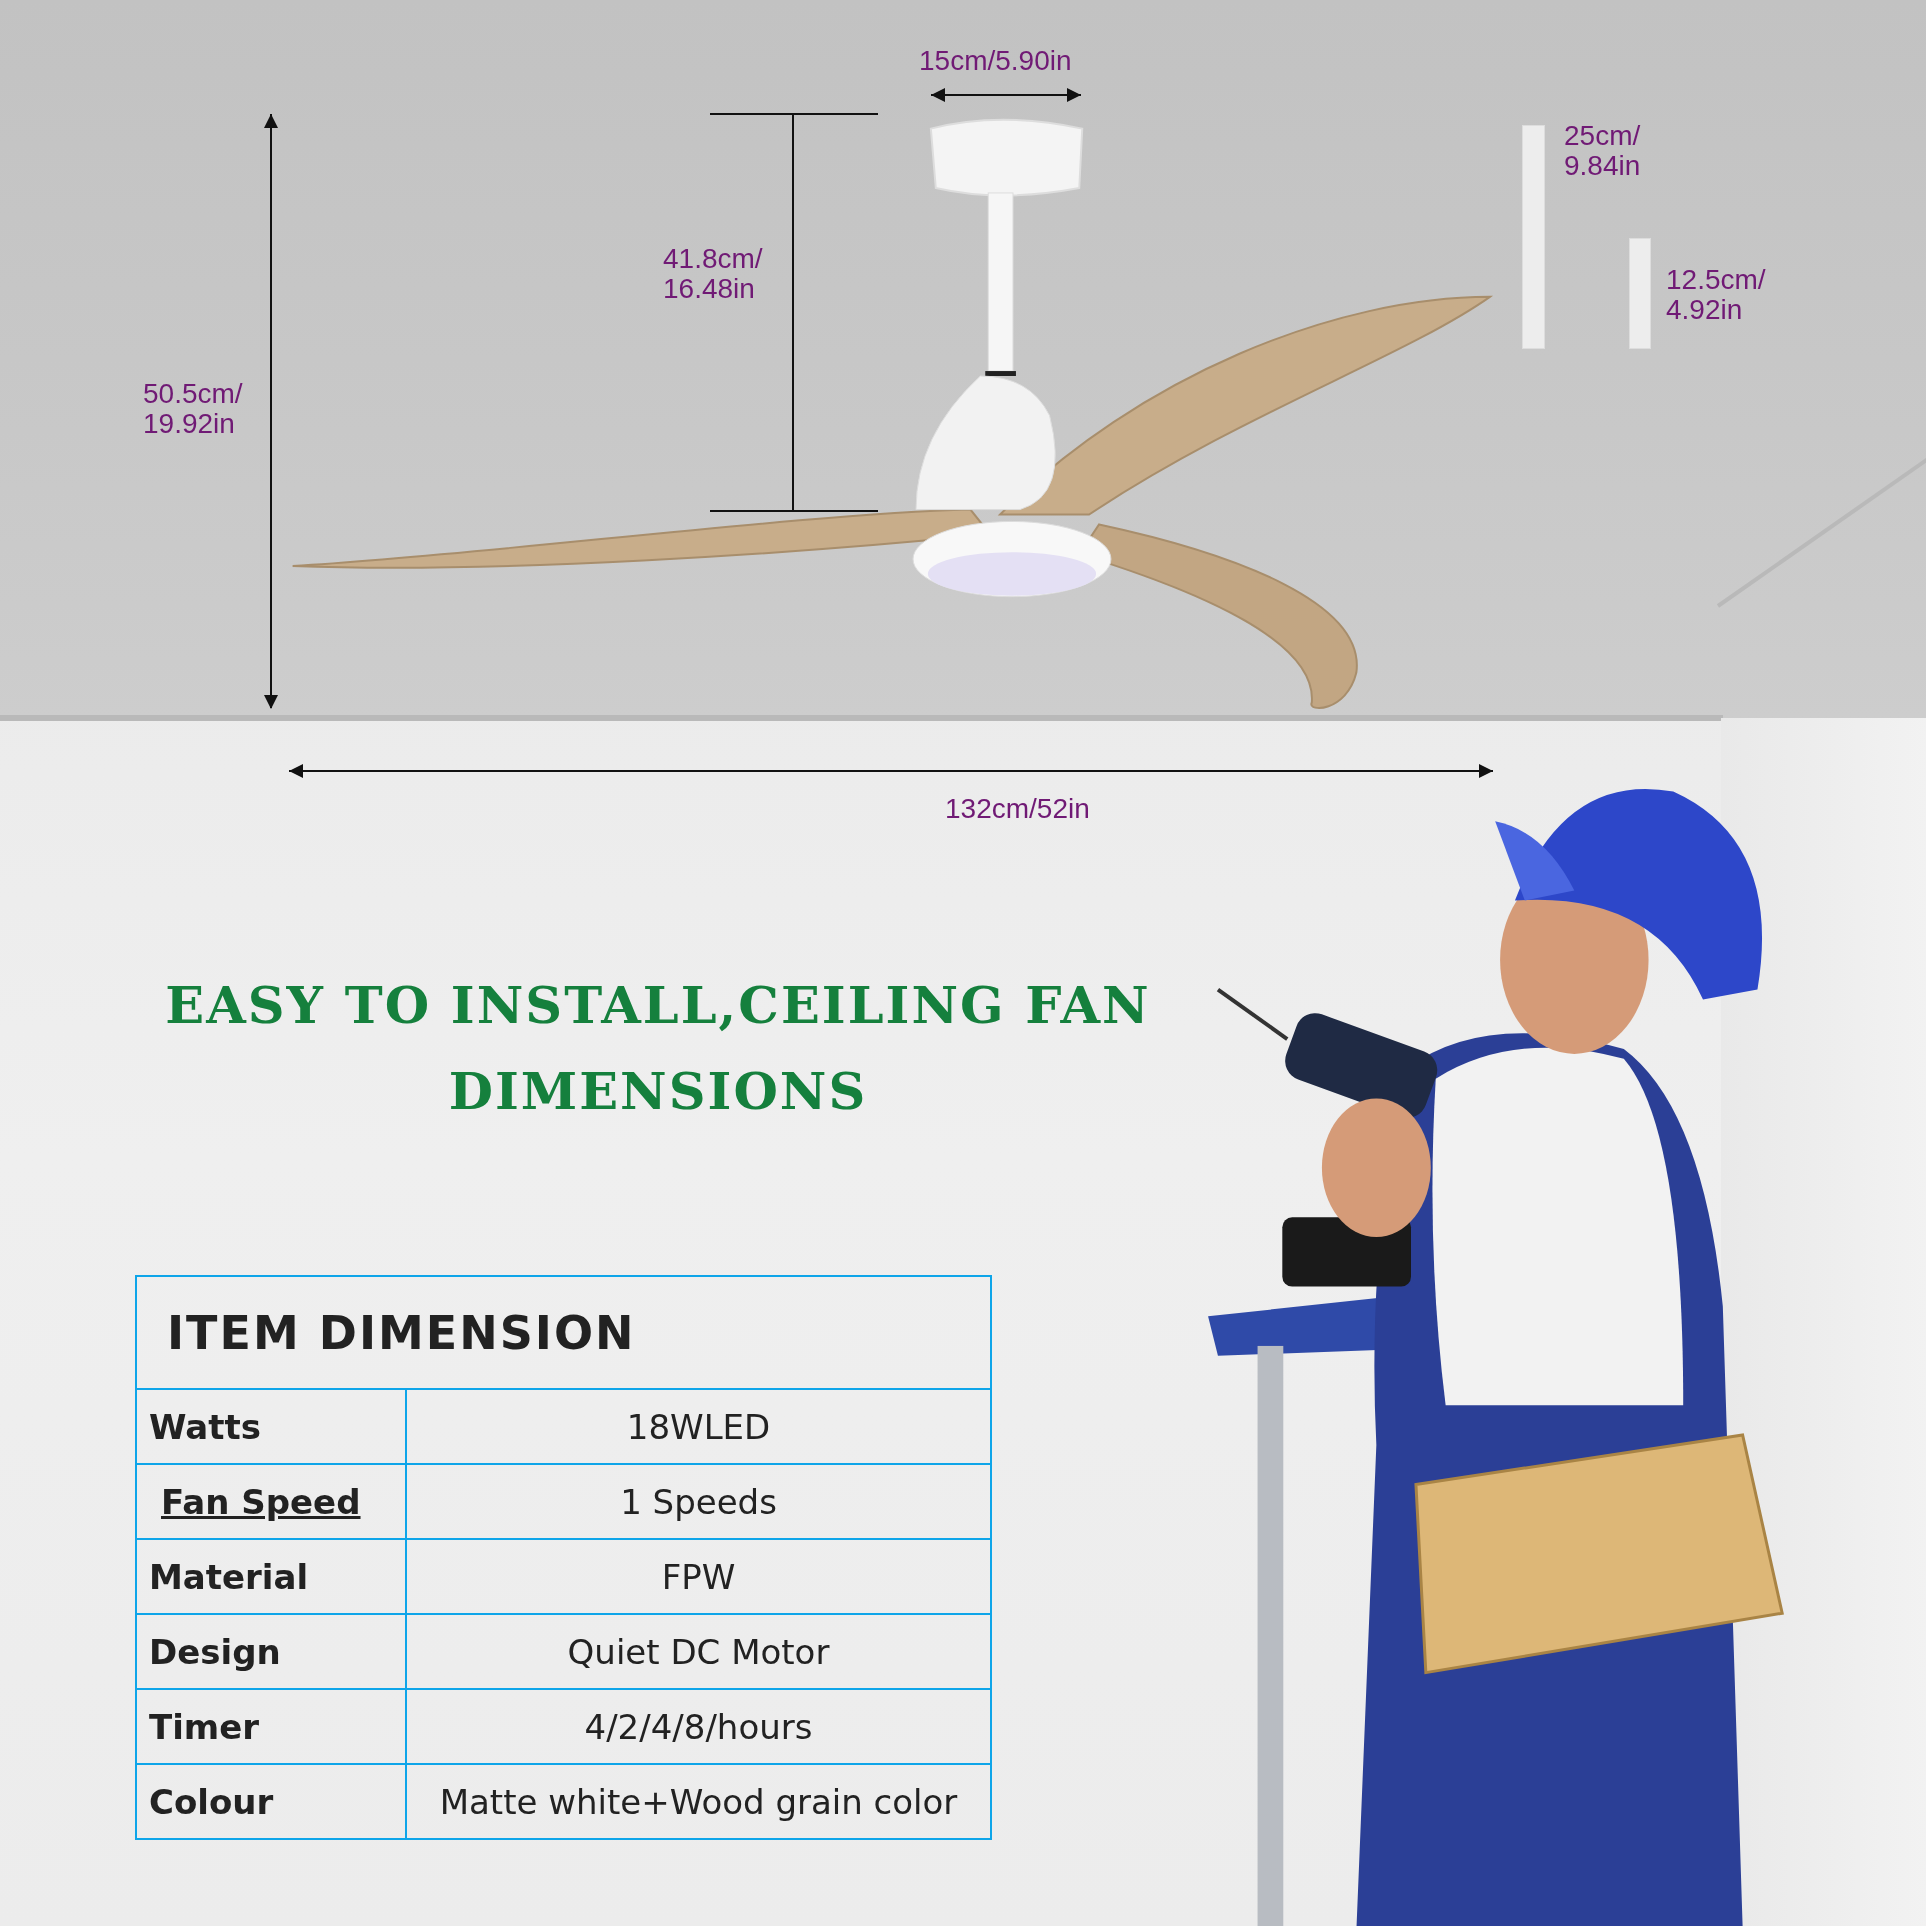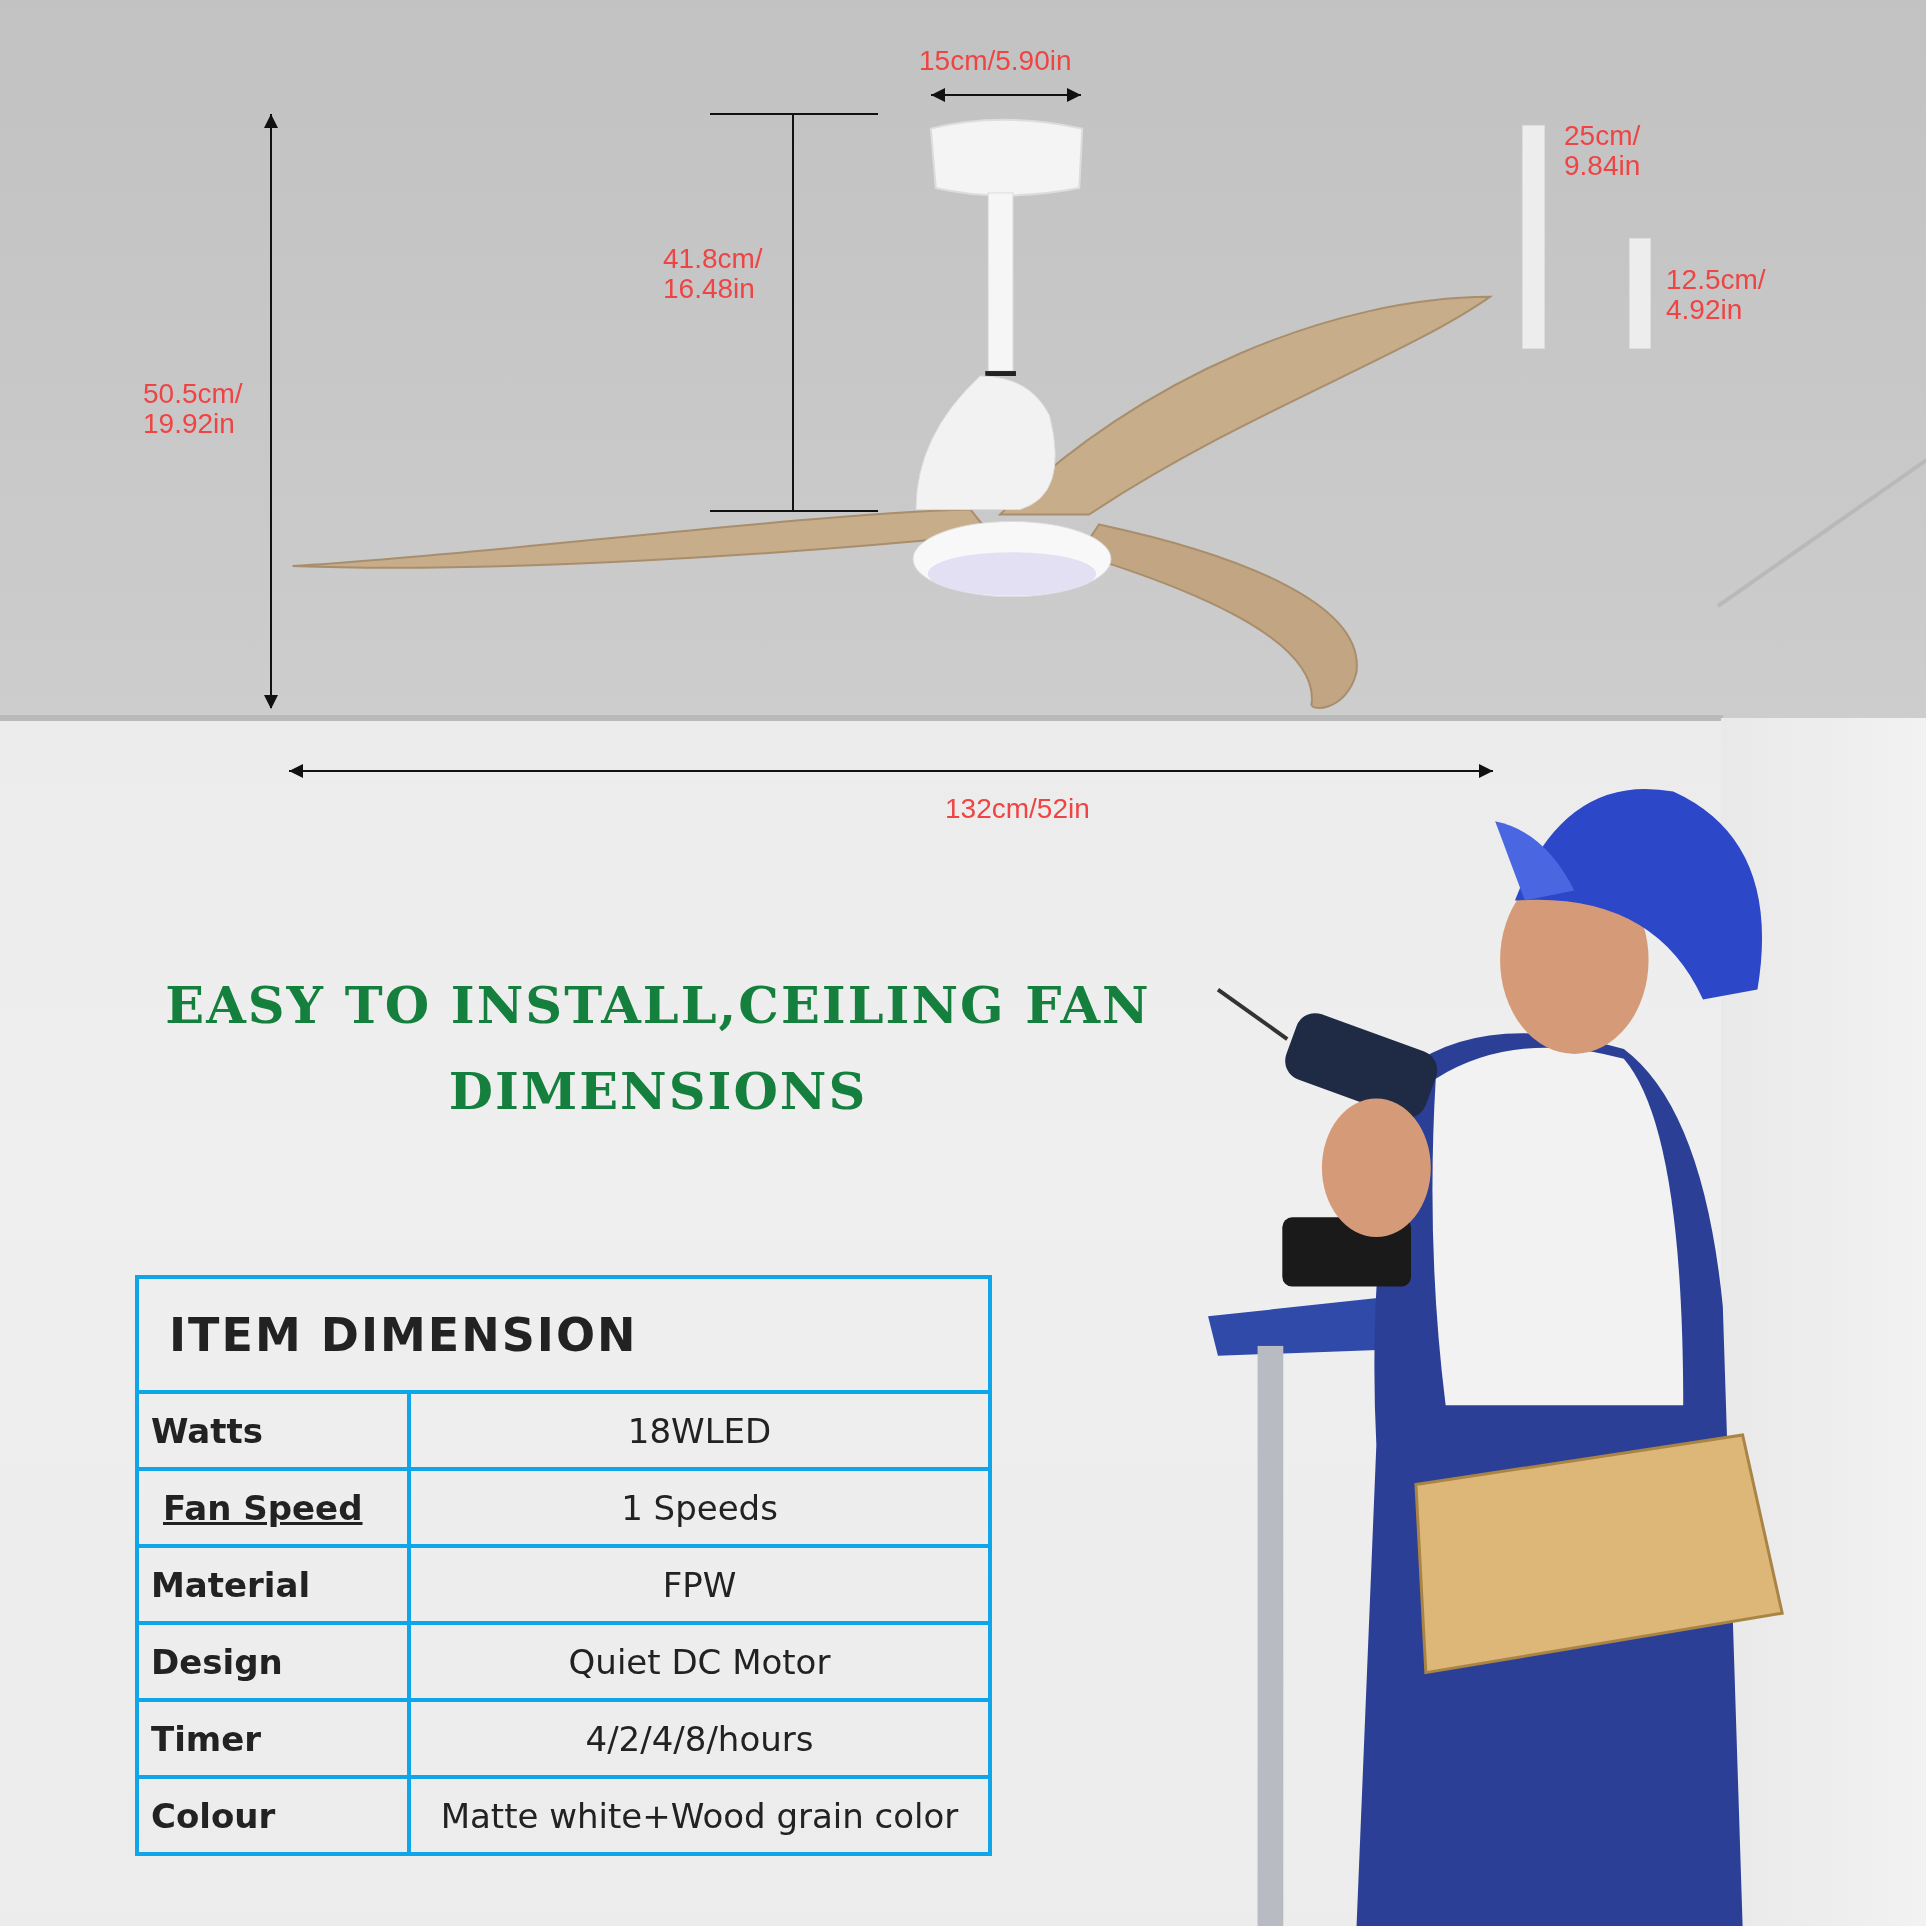--- a/index.html
+++ b/index.html
@@ -4,31 +4,31 @@
   <style>
     html, body { margin:0; padding:0; }
     body { width:1927px; height:1927px; position:relative; overflow:hidden;
       font-family: "Liberation Sans", sans-serif;
       background: linear-gradient(#e6e6e6, #efefef 60%, #ececec); }
     .ceiling { position:absolute; left:0; top:0; width:1927px; height:718px;
       background: linear-gradient(180deg, #c2c2c2 0%, #c8c8c8 60%, #cdcdcd 100%); }
     .ceiling-edge { position:absolute; left:0; top:715px; width:1723px; height:6px; background:#b9b9b9; }
     .wall-diag { position:absolute; left:1718px; top:604px; width:257px; height:4px; background:#b9b9b9; transform:rotate(-35deg); transform-origin:left center; }
     .wall-right { position:absolute; left:1721px; top:718px; width:206px; height:1209px; background:linear-gradient(90deg,#e9e9e9,#f2f2f2); }
-    .dim-text { position:absolute; font-size:28px; color:#ef4444; line-height:30px; white-space:pre; }
+    .dim-text { position:absolute; font-size:28px; color:#701a75; line-height:30px; white-space:pre; }
     .vline { position:absolute; width:2px; background:#111; }
     .hline { position:absolute; height:2px; background:#111; }
     .arrow-up { position:absolute; width:0; height:0; border-left:7px solid transparent; border-right:7px solid transparent; border-bottom:14px solid #111; }
     .arrow-down { position:absolute; width:0; height:0; border-left:7px solid transparent; border-right:7px solid transparent; border-top:14px solid #111; }
     .arrow-left { position:absolute; width:0; height:0; border-top:7px solid transparent; border-bottom:7px solid transparent; border-right:14px solid #111; }
     .arrow-right { position:absolute; width:0; height:0; border-top:7px solid transparent; border-bottom:7px solid transparent; border-left:14px solid #111; }
     .rod-sample { position:absolute; background:#ededed; border:1px solid #ddd; }
     .headline { position:absolute; left:79px; width:1158px; text-align:center; font-family:"DejaVu Serif", serif; font-weight:bold; color:#15803d; font-size:51px; letter-spacing:2px; }
     table.spec { position:absolute; left:135px; top:1275px; width:857px; border-collapse:collapse; font-family:"DejaVu Sans", sans-serif; color:#222; }
-    table.spec td { border:4px solid #0ea5e9; height:71px; font-size:34px; }
+    table.spec td { border:2px solid #0ea5e9; height:71px; font-size:34px; }
     table.spec td.title { height:109px; font-size:46px; font-weight:bold; padding-left:30px; letter-spacing:2px; }
     table.spec td.label { width:243px; font-weight:bold; padding-left:12px; }
     table.spec td.value { text-align:center; }
   </style>
 </head>
 <body>
 
 <div class="ceiling"></div>
 <div class="ceiling-edge"></div>
 <div class="wall-diag"></div>

